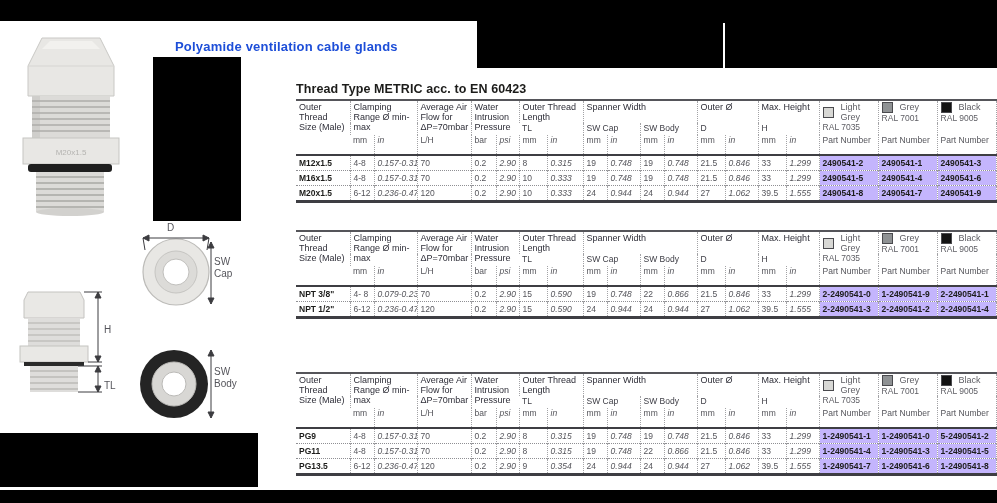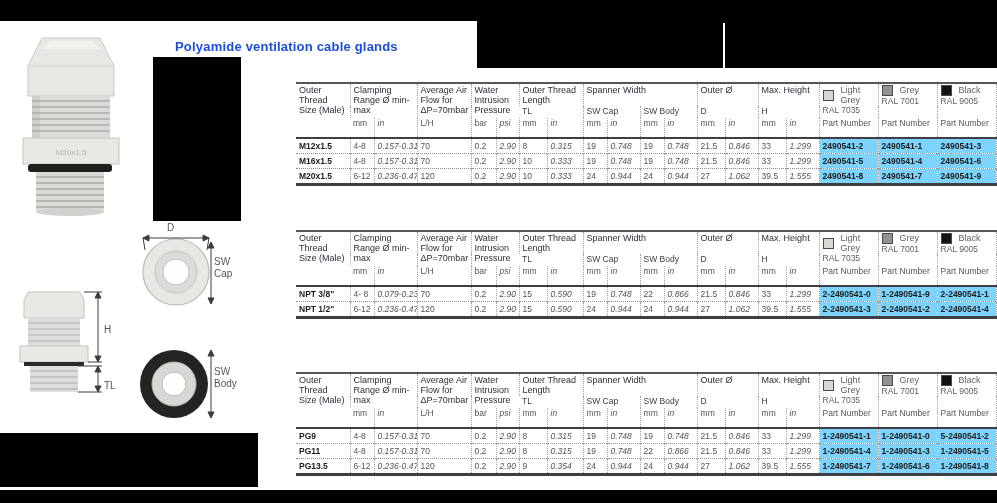--- a/index.html
+++ b/index.html
@@ -34,21 +34,21 @@
   .swatch{display:inline-block;width:9px;height:9px;border:1px solid #4a4a4e;flex:0 0 auto;}
   .color-name{font-size:9px;color:#5e5e64;}
   .ral{font-size:8.5px;color:#5e5e64;margin-top:1px;}
   .h-sub{font-size:8.5px;color:#3c3c44;line-height:1.1;}
   .h-unit{font-size:8.5px;color:#54545a;vertical-align:bottom;line-height:1.05;padding-bottom:2px;}
   .u-in,.u-box{font-style:italic;margin-left:16px;}
   tbody tr td{border-top:1px dotted #8f8f93;font-size:8.5px;color:#54545a;height:12px;line-height:1.1;white-space:nowrap;}
   tbody tr:first-child td{border-top:2px solid #3e3e43;}
   td.c-rowlbl{font-weight:bold;color:#1c1c1a;}
   td.c-in,td.c-box{font-style:italic;}
-  td.c-pn{font-weight:bold;color:#1c1c1a;background:#7dd3fc;}
+  td.c-pn{font-weight:bold;color:#1c1c1a;background:#c4b5fd;}
   .t1{top:82px;} .t2{top:230px;} .t3{top:372px;}
 
   
   .photo-wrap{position:absolute;left:20px;top:34px;width:102px;height:184px;}
   .diagram-wrap{position:absolute;left:14px;top:222px;width:252px;height:212px;}
   .dim-label{position:absolute;font-size:10px;color:#55555b;line-height:1.15;}
   .lbl-d{left:153px;top:0px;}
   .lbl-swcap{left:200px;top:34px;}
   .lbl-h{left:90px;top:102px;}
   .lbl-tl{left:90px;top:158px;}
@@ -160,20 +160,21 @@
       </g>
     </svg>
     <span class="dim-label lbl-d">D</span>
     <span class="dim-label lbl-swcap" style="width:34px;display:inline-block;">SW Cap</span>
     <span class="dim-label lbl-h">H</span>
     <span class="dim-label lbl-tl">TL</span>
     <span class="dim-label lbl-swbody" style="width:36px;display:inline-block;">SW Body</span>
   </div>
 
   <section class="tbl-section t1">
+    <h2 class="tbl-title"><span>Thread Type METRIC acc. to EN 60423</span><span class="note"></span></h2>
     <table class="spec">
         <colgroup>
           <col style="width: 54px;">
           <col style="width: 24px;">
           <col style="width: 43px;">
           <col style="width: 54px;">
           <col style="width: 25px;">
           <col style="width: 23px;">
           <col style="width: 28px;">
           <col style="width: 36px;">

